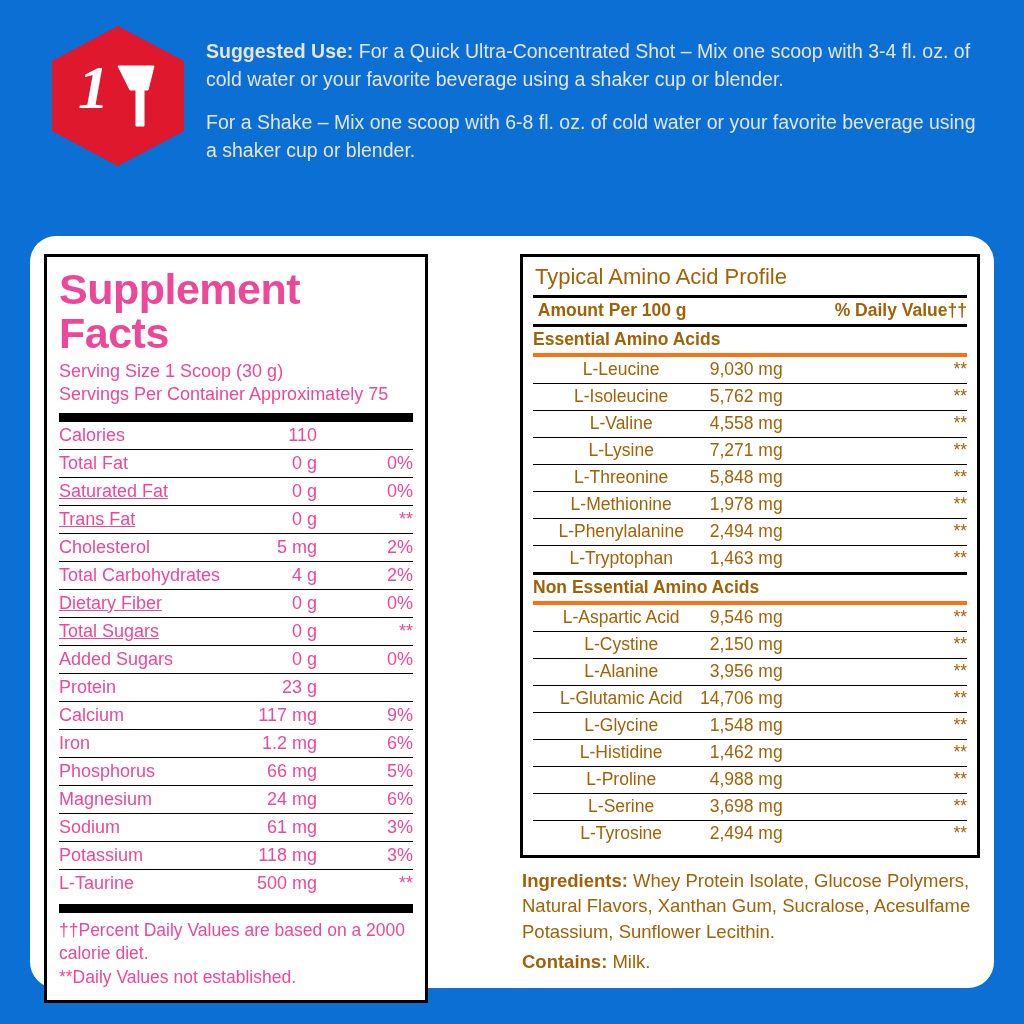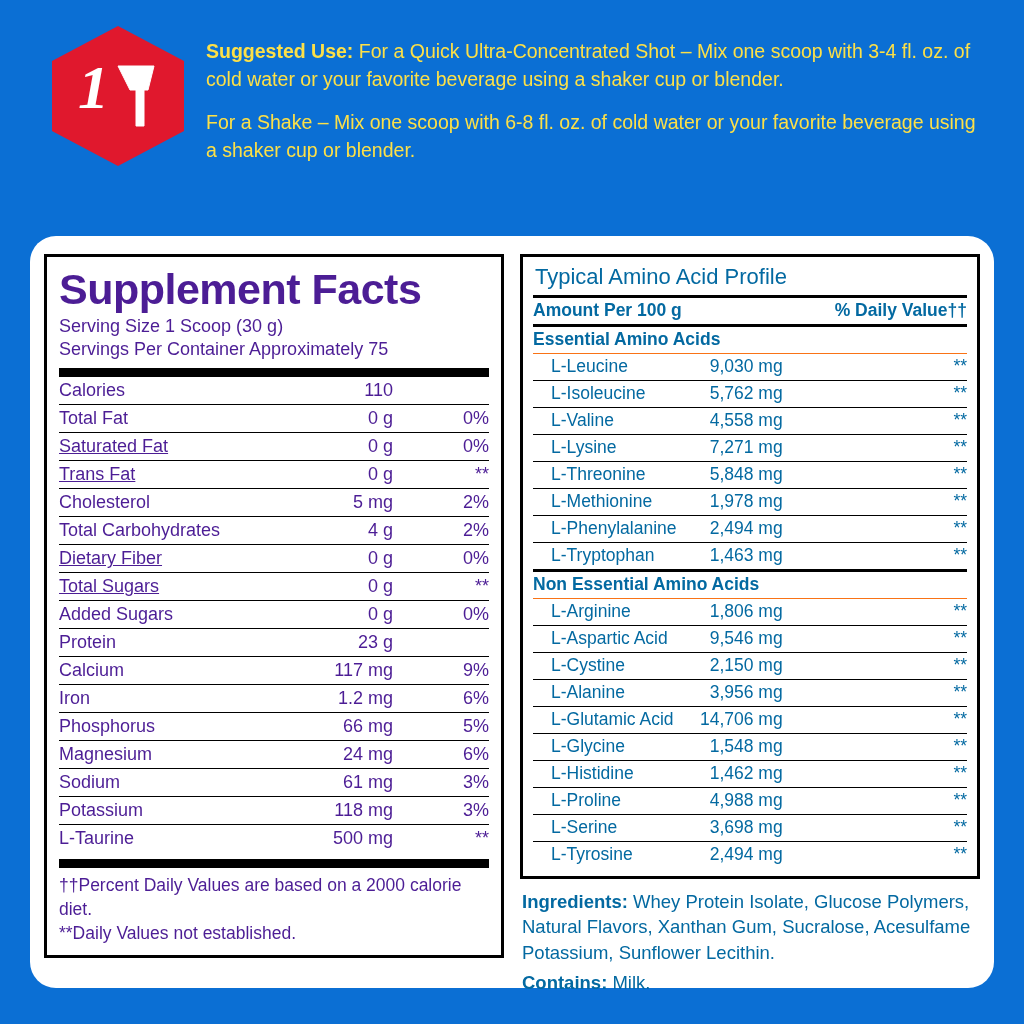--- a/index.html
+++ b/index.html
@@ -55,21 +55,21 @@
   }
   .hex-badge .scoop {
     position: absolute;
     left: 62px;
     top: 38px;
     width: 58px;
     height: 70px;
   }
   .usage-text {
     padding-top: 12px;
-    color: #fde047;
+    color: #e5e5e5;
     font-size: 19.5px;
     line-height: 1.42;
     max-width: 780px;
   }
   .usage-text p {
     margin: 0 0 16px 0;
   }
   .usage-text p:last-child { margin-bottom: 0; }
   .usage-text b { font-weight: bold; }
 
@@ -82,26 +82,26 @@
     height: 752px;
     background: #ffffff;
     border-radius: 26px;
   }
 
   
   .sf-panel {
     position: absolute;
     left: 14px;
     top: 18px;
-    width: 460px;
+    width: 384px;
     border: 3px solid #000;
     background: #fff;
     padding: 8px 12px 10px 12px;
     box-sizing: border-box;
-    color: #4c1d95;
+    color: #ec4899;
   }
   .sf-title {
     font-family: "Liberation Sans", sans-serif;
     font-weight: bold;
     font-size: 43px;
     line-height: 1.03;
     letter-spacing: -0.5px;
     margin: 2px 0 4px 0;
   }
   .sf-sub {
@@ -137,48 +137,48 @@
     padding-top: 6px;
   }
 
   
   .aa-panel {
     position: absolute;
     left: 490px;
     top: 18px;
     width: 460px;
     box-sizing: border-box;
-    color: #0369a1;
+    color: #a16207;
   }
   .aa-box {
     border: 3px solid #000;
     padding: 4px 10px 8px 10px;
   }
   .aa-title {
     font-size: 22px;
     line-height: 1.25;
     padding: 2px 0 4px 2px;
   }
   table.aa {
     width: 100%;
     border-collapse: collapse;
     font-size: 17.5px;
   }
   table.aa td {
     padding: 2.5px 0;
     border-bottom: 1px solid #000;
     vertical-align: bottom;
   }
-  table.aa td.name { text-align: left; padding-left: 18px; }
+  table.aa td.name { text-align: center; padding-left: 18px; }
   table.aa td.amt  { text-align: right; padding-right: 52px; white-space: nowrap; }
   table.aa td.dv   { text-align: right; width: 44px; white-space: nowrap; }
   table.aa tr.group td {
     font-weight: bold;
     padding-left: 0;
-    border-bottom: 1px solid #f97316;
+    border-bottom: 4px solid #f97316;
     border-top: 3px solid #000;
   }
   table.aa tr.group.first td { border-top: none; }
   table.aa tr.head td {
     font-weight: bold;
     border-top: 3px solid #000;
     border-bottom: 3px solid #000;
     padding-left: 0;
   }
   table.aa tr.head td.amt { padding-right: 0; text-align: right; font-weight: bold; }
@@ -372,25 +372,20 @@
               <td class="name">L-Tryptophan</td>
               <td class="amt">1,463 mg</td>
               <td class="dv">**</td>
             </tr>
 
             <tr class="group">
               <td colspan="3">Non Essential Amino Acids</td>
             </tr>
 
             <tr>
-              <td class="name">L-Arginine</td>
-              <td class="amt">1,806 mg</td>
-              <td class="dv">**</td>
-            </tr>
-            <tr>
               <td class="name">L-Aspartic Acid</td>
               <td class="amt">9,546 mg</td>
               <td class="dv">**</td>
             </tr>
             <tr>
               <td class="name">L-Cystine</td>
               <td class="amt">2,150 mg</td>
               <td class="dv">**</td>
             </tr>
             <tr>

